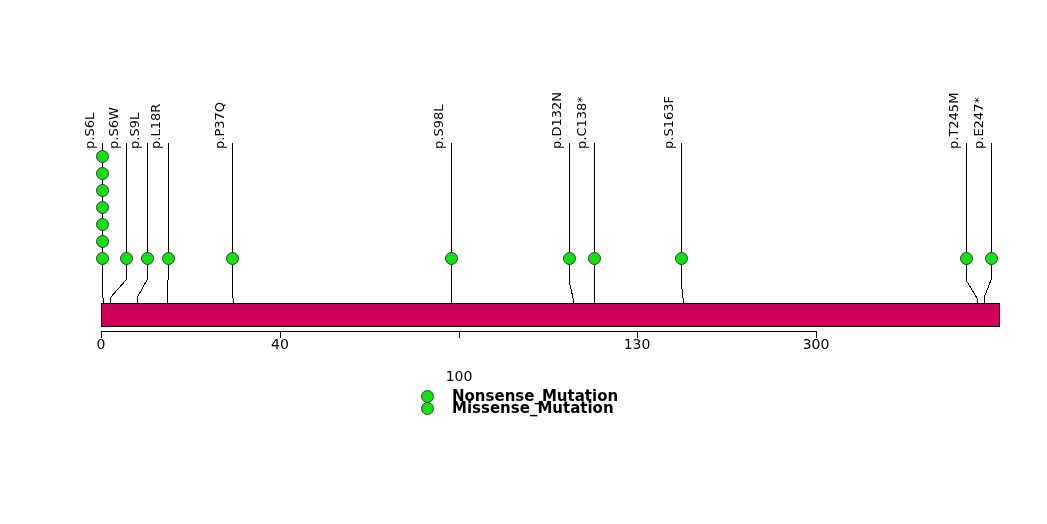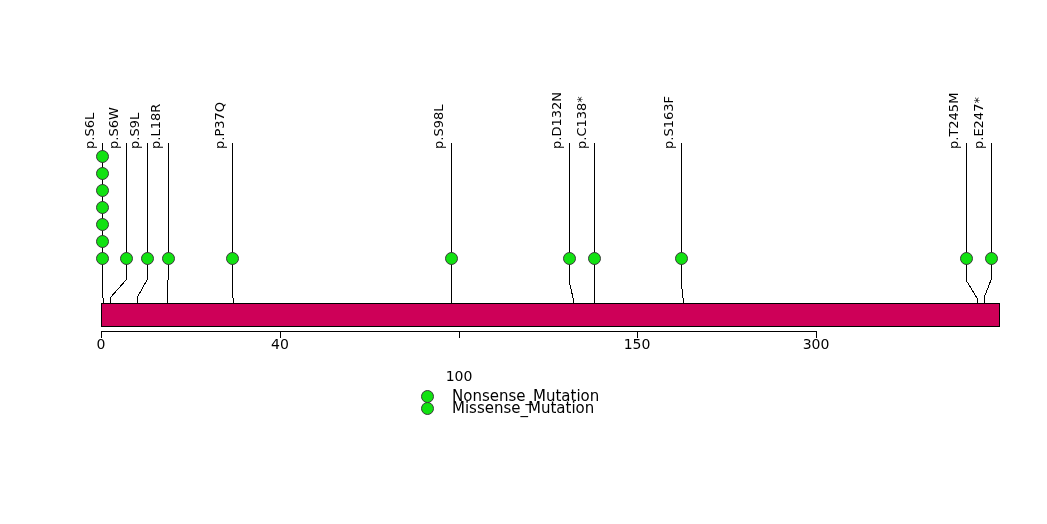--- a/index.html
+++ b/index.html
@@ -79,20 +79,21 @@
     font-size: 14px;
     line-height: 14px;
     color: #000000;
     transform: translateX(-50%);
     white-space: nowrap;
   }
 
   
   .legend {
     position: absolute;
+    font-weight: bold;
   }
   .legend-row {
     position: absolute;
     display: flex;
     align-items: center;
   }
   .legend-dot {
     width: 13px;
     height: 13px;
     border-radius: 50%;
@@ -133,21 +134,21 @@
 
   <div class="plot-layer" id="axis-layer">
       <div class="axis-line" style="left: 101px; top: 331px; width: 715px;"></div>
       <div class="axis-tick" style="left: 101px; top: 331px; height: 7px;"></div>
       <div class="axis-tick-label" style="left: 101px; top: 337px;">0</div>
       <div class="axis-tick" style="left: 280px; top: 331px; height: 7px;"></div>
       <div class="axis-tick-label" style="left: 280px; top: 337px;">40</div>
       <div class="axis-tick" style="left: 459px; top: 331px; height: 7px;"></div>
       <div class="axis-tick-label" style="left: 459px; top: 337px; margin-top: 32px;">100</div>
       <div class="axis-tick" style="left: 637px; top: 331px; height: 7px;"></div>
-      <div class="axis-tick-label" style="left: 637px; top: 337px;">150</div>
+      <div class="axis-tick-label" style="left: 637px; top: 337px;">130</div>
       <div class="axis-tick" style="left: 816px; top: 331px; height: 7px;"></div>
       <div class="axis-tick-label" style="left: 816px; top: 337px;">300</div>
     </div>
 
   <div class="plot-layer" id="dots-layer">
       <div class="dot" style="left: 96px; top: 252px; background: rgb(18, 226, 18);"></div>
       <div class="dot" style="left: 96px; top: 235px; background: rgb(18, 226, 18);"></div>
       <div class="dot" style="left: 96px; top: 218px; background: rgb(18, 226, 18);"></div>
       <div class="dot" style="left: 96px; top: 201px; background: rgb(18, 226, 18);"></div>
       <div class="dot" style="left: 96px; top: 184px; background: rgb(18, 226, 18);"></div>

